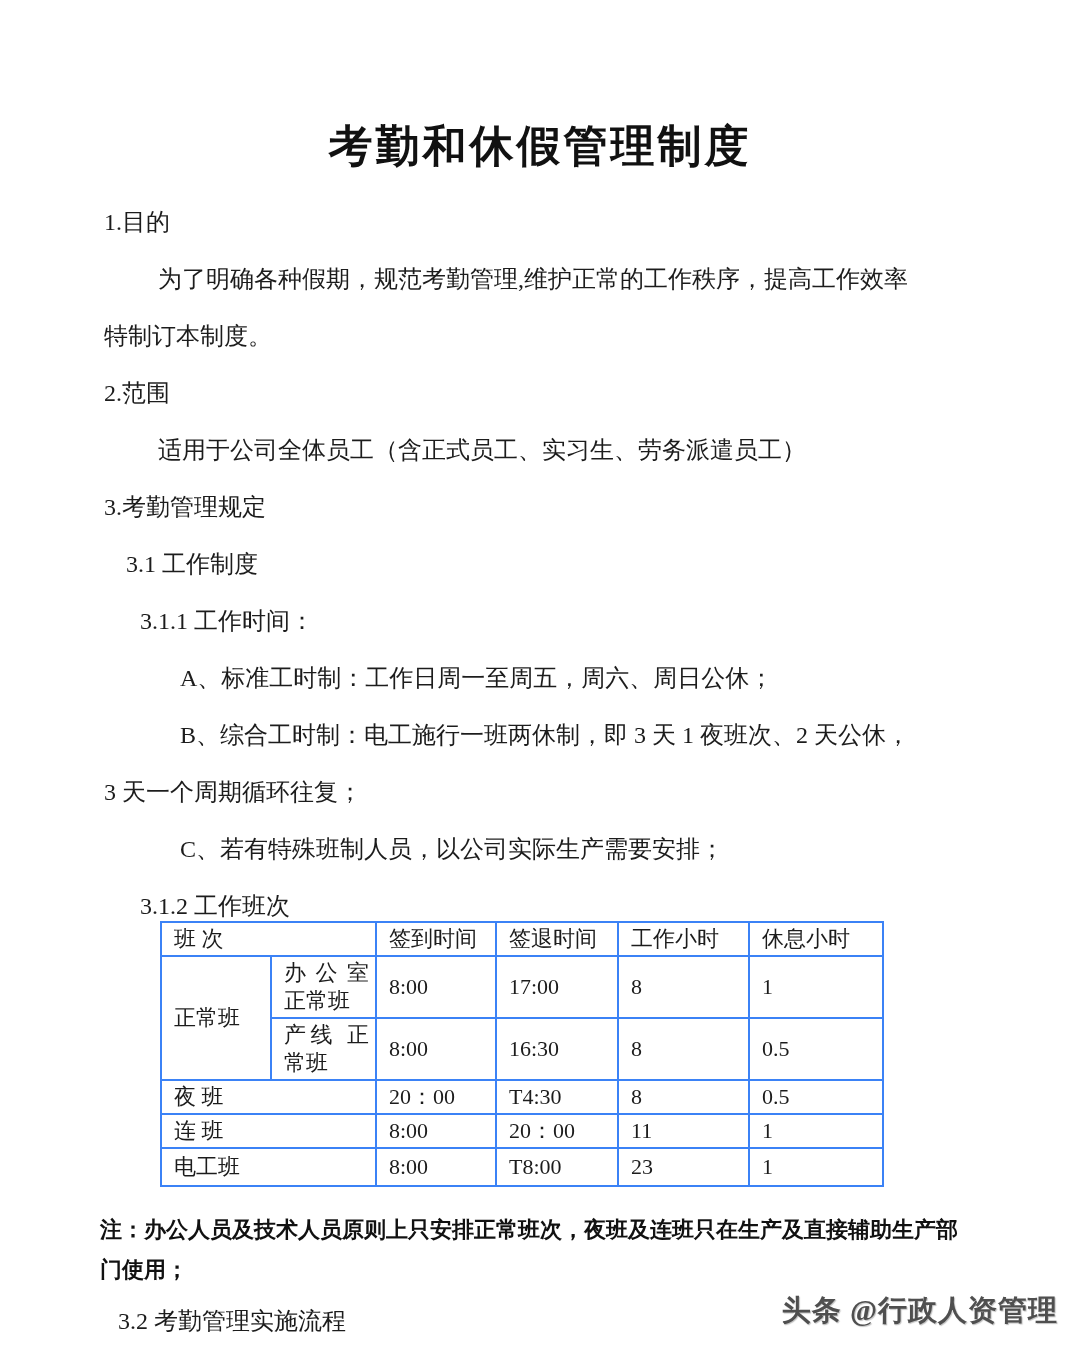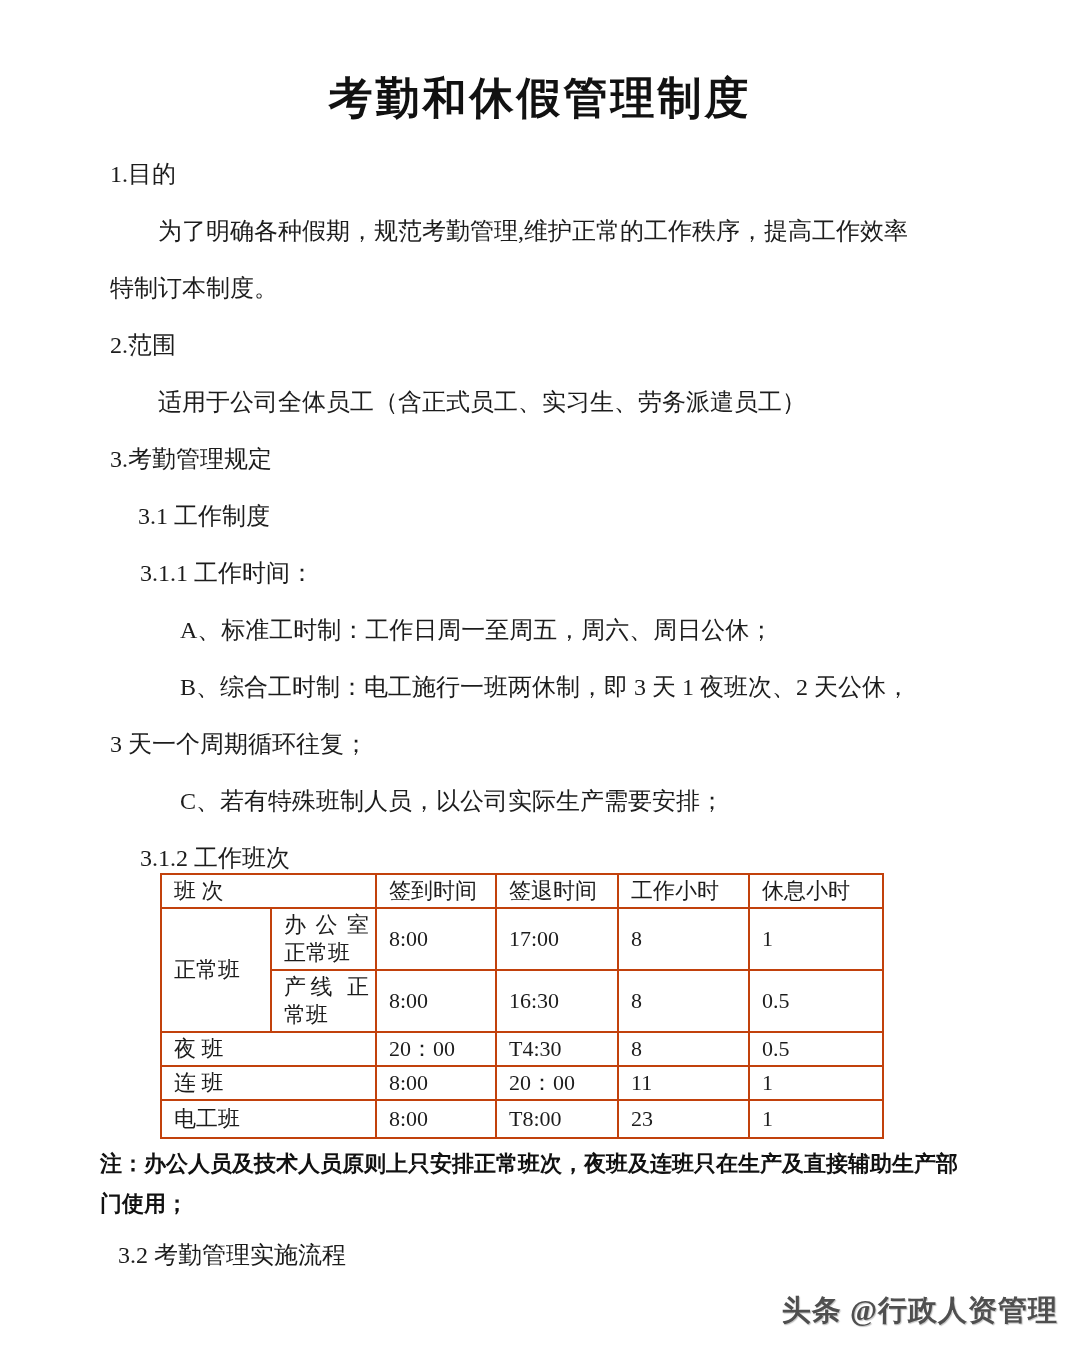--- a/index.html
+++ b/index.html
@@ -7,54 +7,54 @@
   .page {
     position: relative;
     width: 1080px;
     height: 1347px;
     background: #ffffff;
     font-family: "Liberation Serif", "DejaVu Serif", serif;
     color: #1c1c1c;
     overflow: hidden;
   }
   .content {
-    padding: 72px 100px 0 100px;
+    padding: 120px 100px 0 100px;
   }
   .doc-title {
     text-align: center;
     font-size: 44px;
     font-weight: bold;
     line-height: 54px;
     letter-spacing: 3px;
     margin-bottom: 33px;
     color: #111;
   }
   .line {
     font-size: 24px;
     line-height: 30px;
     margin-bottom: 27px;
     white-space: nowrap;
   }
-  .ind-0 { margin-left: 10px; }
-  .ind-2 { margin-left: 38px; }
+  .ind-0 { margin-left: 4px; }
+  .ind-2 { margin-left: 26px; }
   .ind-3 { margin-left: 40px; }
   .ind-para { margin-left: 58px; }
   .ind-item { margin-left: 80px; }
   .heading-312 { margin-bottom: 0; }
 
   table.shift-table {
     border-collapse: collapse;
     margin-left: 60px;
     table-layout: fixed;
     width: 722px;
     font-size: 22px;
     color: #1c1c1c;
   }
   table.shift-table td {
-    border: 2px solid #c2410c;
+    border: 2px solid #3b82f6;
     padding: 2px 6px 2px 12px;
     vertical-align: middle;
     line-height: 28px;
     overflow: hidden;
     margin-top: 40px;
   }
   td.sub-cell { text-align: justify; padding-right: 10px; }
   tr.tr-head   { height: 30px; }
   tr.tr-office { height: 60px; }
   tr.tr-line   { height: 57px; }
@@ -62,21 +62,21 @@
   tr.tr-double { height: 33px; }
   tr.tr-elec   { height: 38px; }
 
   .note-line {
     font-size: 22px;
     font-weight: bold;
     line-height: 40px;
     white-space: nowrap;
     color: #111;
   }
-  .note-first { margin-top: 5px; }
+  .note-first { margin-top: 23px; }
   .heading-32 {
     font-size: 24px;
     line-height: 30px;
     margin-top: 16px;
     margin-left: 18px;
     white-space: nowrap;
   }
   .watermark {
     position: absolute;
     right: 22px;

